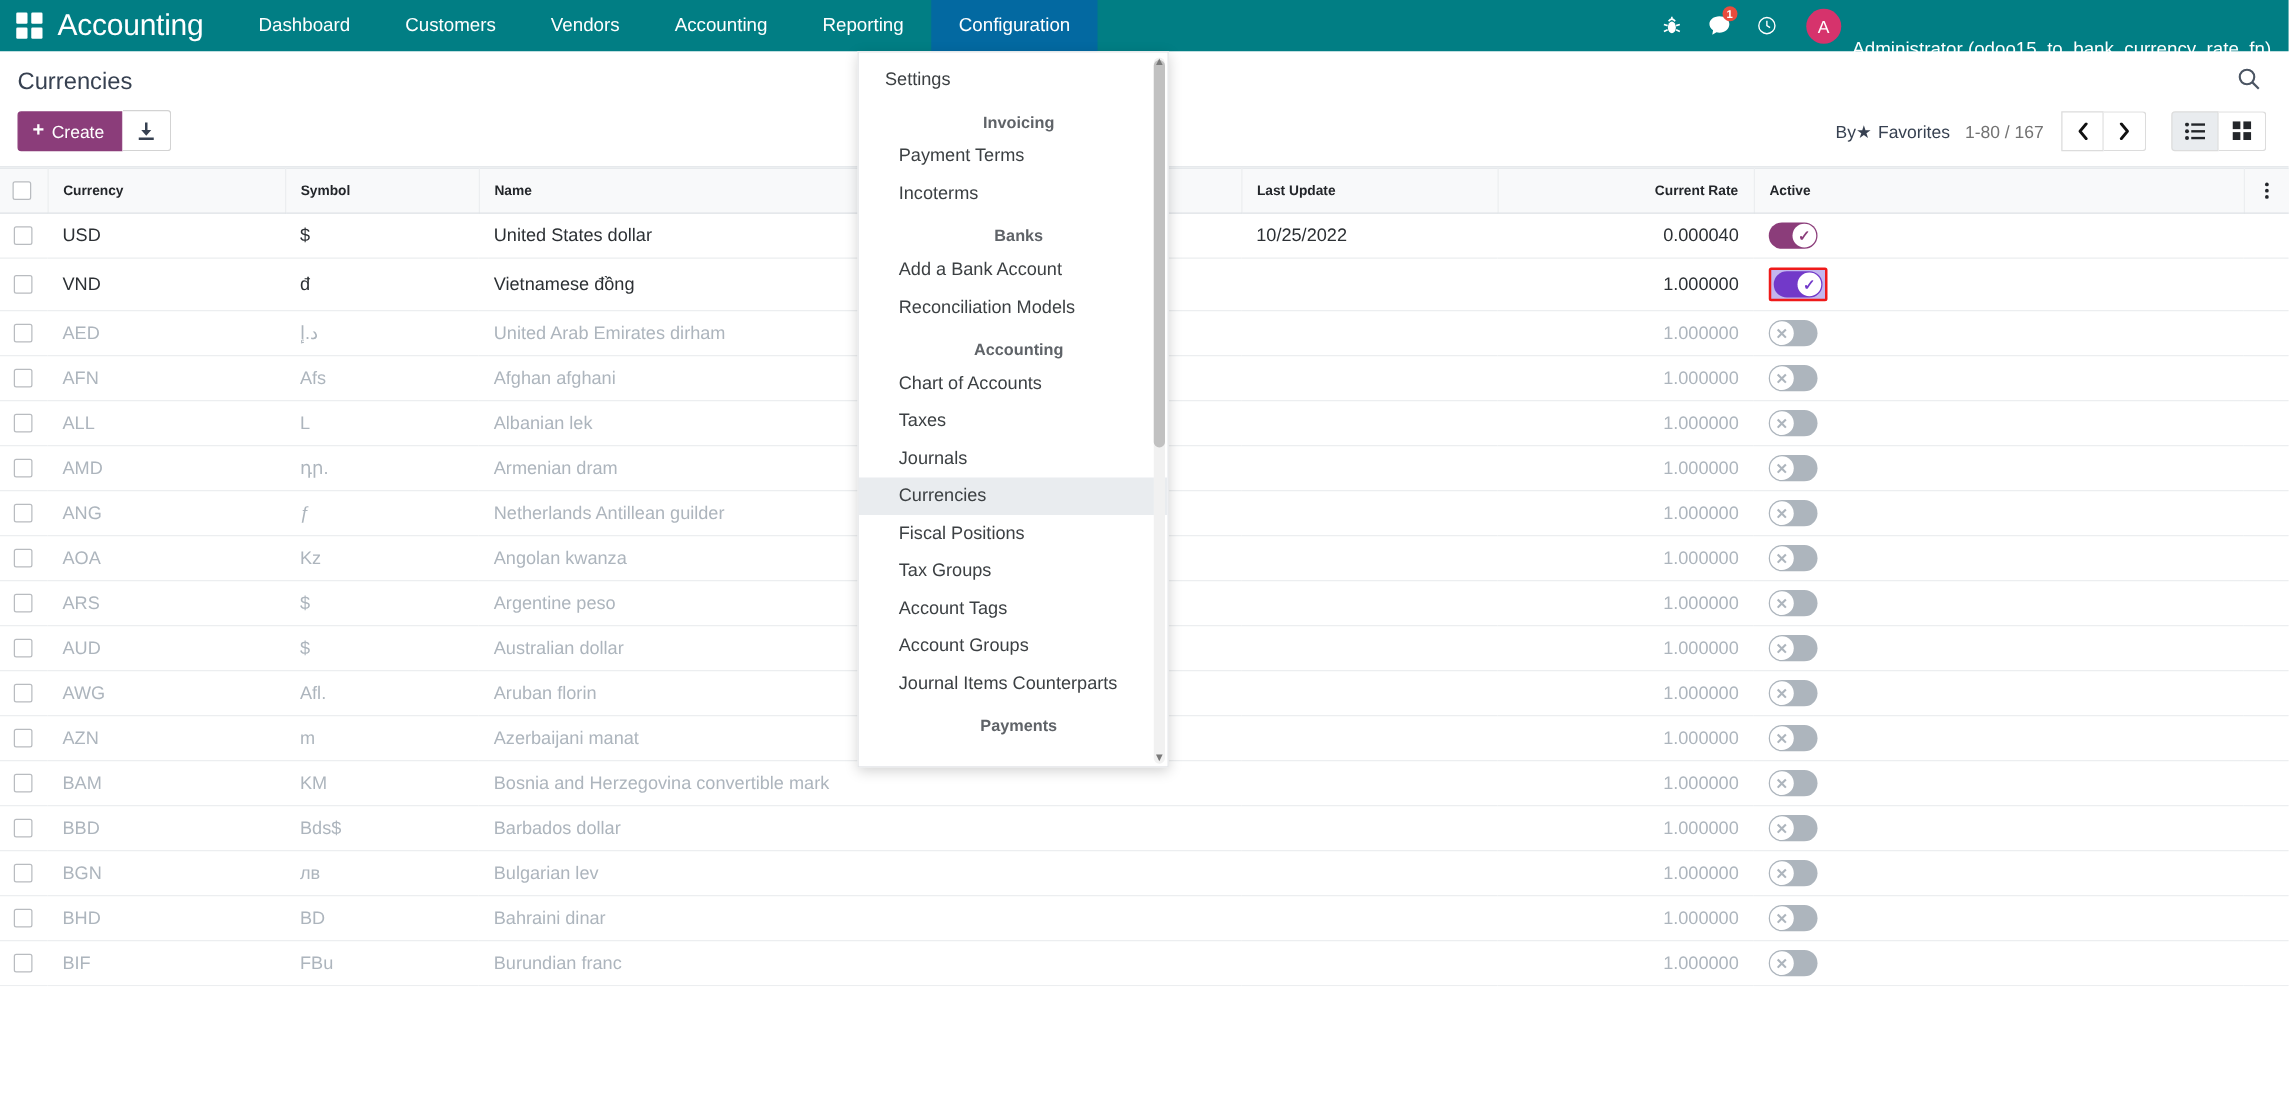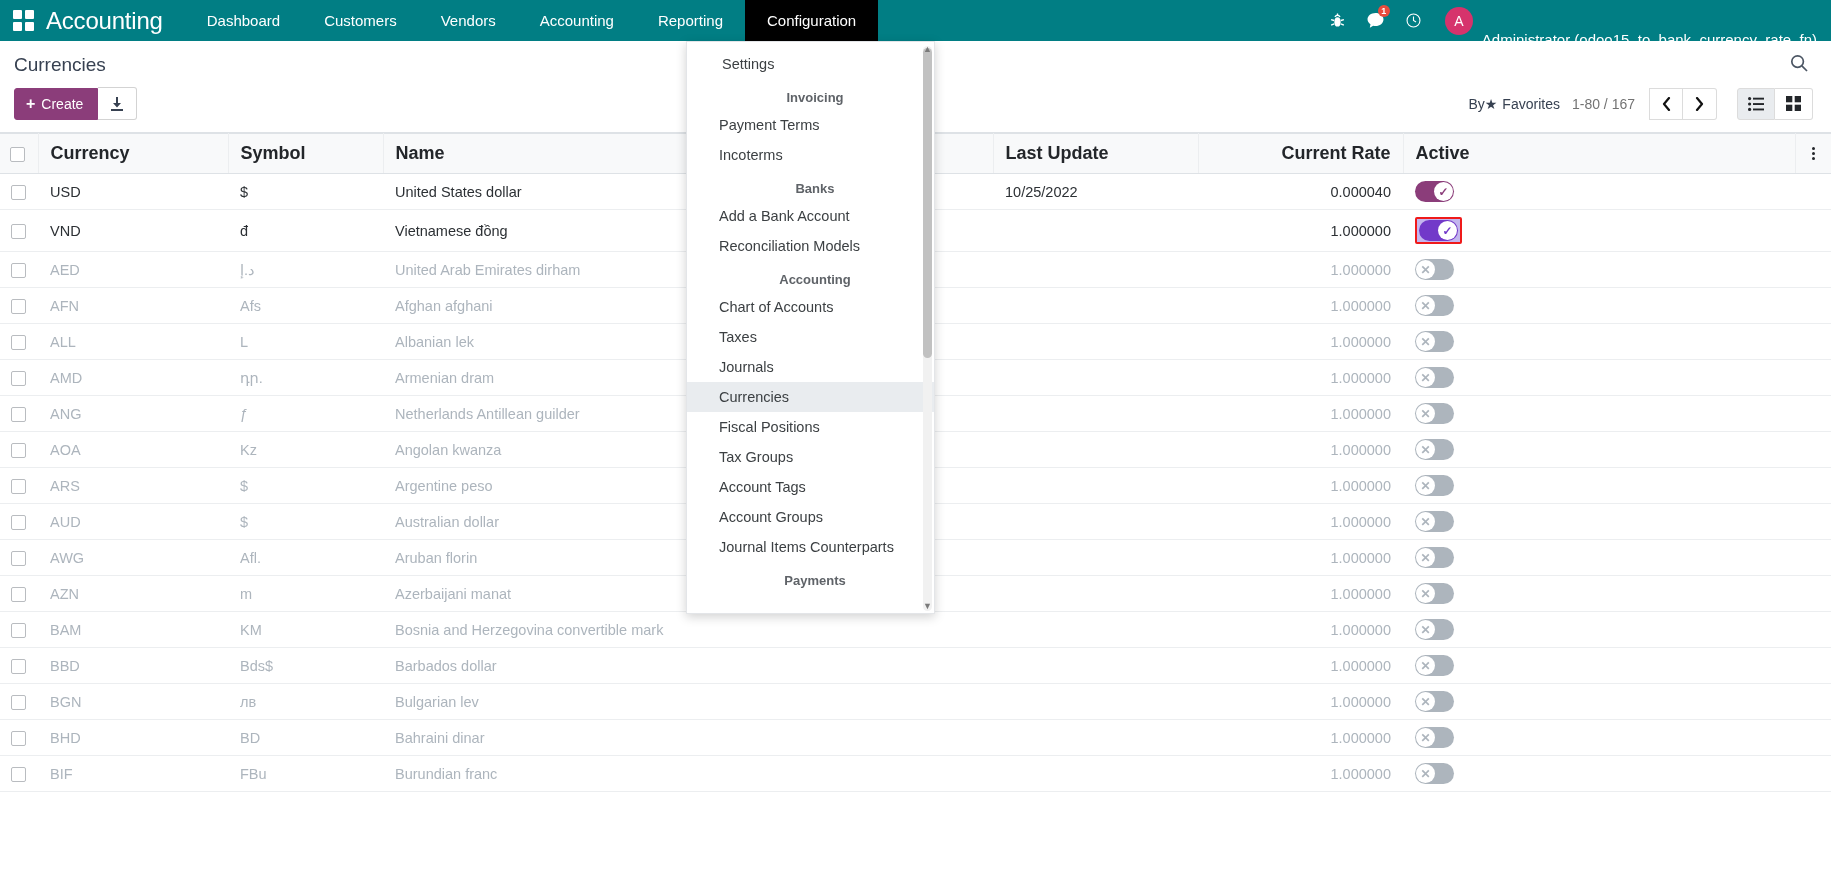--- a/index.html
+++ b/index.html
@@ -42,21 +42,21 @@
   }
   .menu-item {
     font-size: 15px;
     padding: 0 22px;
     height: 41px;
     line-height: 41px;
     cursor: pointer;
     color: #ffffff;
     white-space: nowrap;
   }
-  .menu-item.open { background: #000000; }
+  .menu-item.open { background: #0369a1; }
   .nav-right {
     margin-left: auto;
     display: flex;
     align-items: center;
     padding-right: 14px;
     gap: 0px;
   }
   .nav-icon {
     width: 38px; height: 41px;
     display: flex; align-items: center; justify-content: center;
@@ -181,21 +181,21 @@
   .vw-btn:last-child { border-radius: 0 3px 3px 0; border-left: none; }
 
   
   .table-wrap { width: 100%; overflow: hidden; }
   table.list { width: 100%; border-collapse: collapse; table-layout: fixed; }
   table.list thead th {
     background: #f8f9fa;
     border-top: 1px solid #dee2e6;
     border-bottom: 1px solid #dee2e6;
     border-right: 1px solid #eceef0;
-    font-size: 18px;
+    font-size: 11px;
     font-weight: bold;
     color: #23262a;
     text-align: left;
     padding: 9px 12px;
     height: 36px;
     white-space: nowrap;
     cursor: pointer;
   }
   table.list thead th.num { text-align: right; }
   table.list tbody td {
@@ -278,21 +278,21 @@
     overflow: hidden;
     position: relative;
   }
   .dd-item {
     font-size: 14.5px;
     color: #3c4043;
     padding: 7px 12px 7px 32px;
     cursor: pointer;
     white-space: nowrap;
   }
-  .dd-item.root { padding-left: 21px; margin-left: 14px; }
+  .dd-item.root { padding-left: 21px; }
   .dd-item.active { background: #e9ecef; }
   .dd-section {
     font-size: 13px;
     font-weight: bold;
     color: #5f6368;
     padding: 11px 12px 5px 21px;
     white-space: nowrap;
     text-align: center;
   }
   .dd-sb-track {

